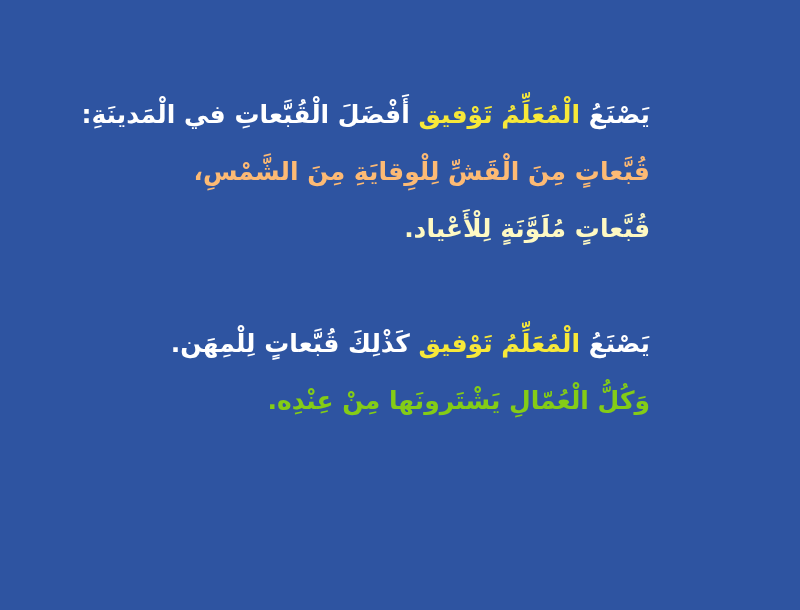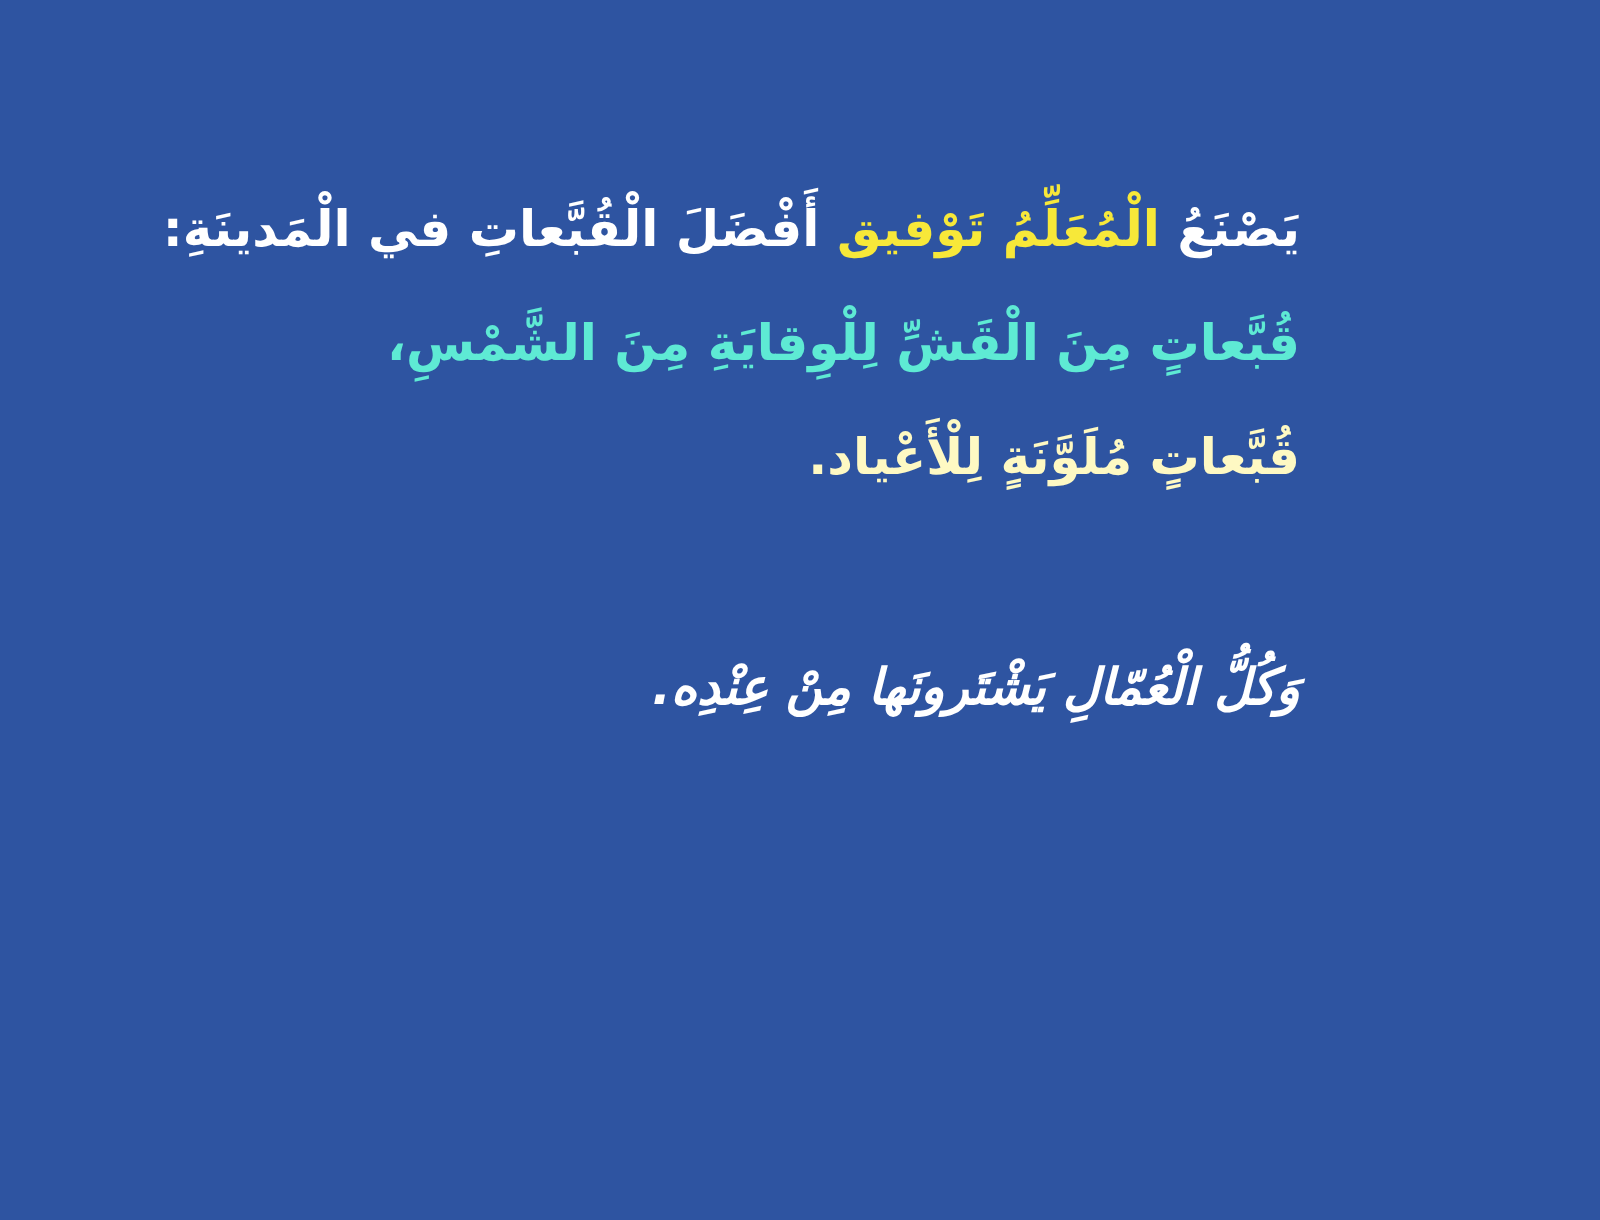--- a/index.html
+++ b/index.html
@@ -53,29 +53,30 @@
 </style>
 </head>
 <body>
 
 <div id="page" style="background: rgb(46, 84, 161);">
 
   <div class="para">
 
     <div class="line" style="color: rgb(255, 255, 255);"><span>يَصْنَعُ </span><span class="hl" style="color: rgb(247, 232, 57);">الْمُعَلِّمُ تَوْفيق</span><span> أَفْضَلَ الْقُبَّعاتِ في الْمَدينَةِ:</span></div>
 
-    <div class="line" style="color: #5eead4;"><span>قُبَّعاتٍ مِنَ الْقَشِّ لِلْوِقايَةِ مِنَ الشَّمْسِ،</span></div>
+    <div class="line" style="color: #fdba74;"><span>قُبَّعاتٍ مِنَ الْقَشِّ لِلْوِقايَةِ مِنَ الشَّمْسِ،</span></div>
 
 
     <div class="line" style="color: #fef9c3;"><span>قُبَّعاتٍ مُلَوَّنَةٍ لِلْأَعْياد.</span></div>
 
   </div>
 
   <div class="gap"></div>
 
   <div class="para">
 
+    <div class="line" style="color: rgb(255, 255, 255);"><span>يَصْنَعُ </span><span class="hl" style="color: rgb(247, 232, 57);">الْمُعَلِّمُ تَوْفيق</span><span> كَذْلِكَ قُبَّعاتٍ لِلْمِهَن.</span></div>
 
-    <div class="line" style="color: #ffffff; font-style: italic;"><span>وَكُلُّ الْعُمّالِ يَشْتَرونَها مِنْ عِنْدِه.</span></div>
+    <div class="line" style="color: #84cc16;"><span>وَكُلُّ الْعُمّالِ يَشْتَرونَها مِنْ عِنْدِه.</span></div>
 
   </div>
 
 </div>
 
 </body></html>

